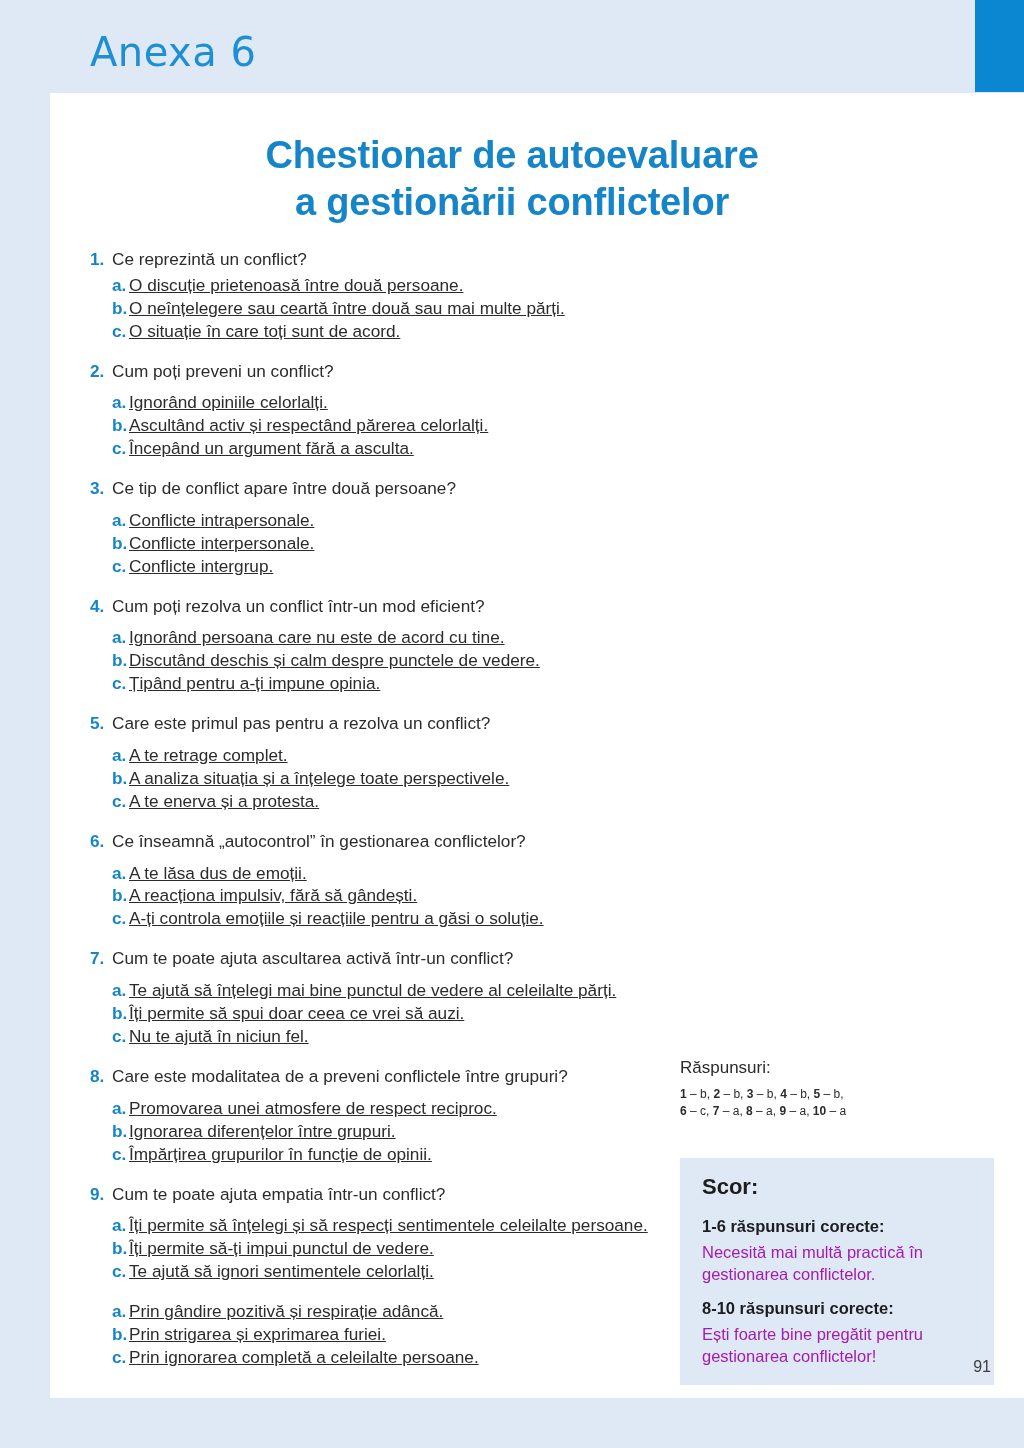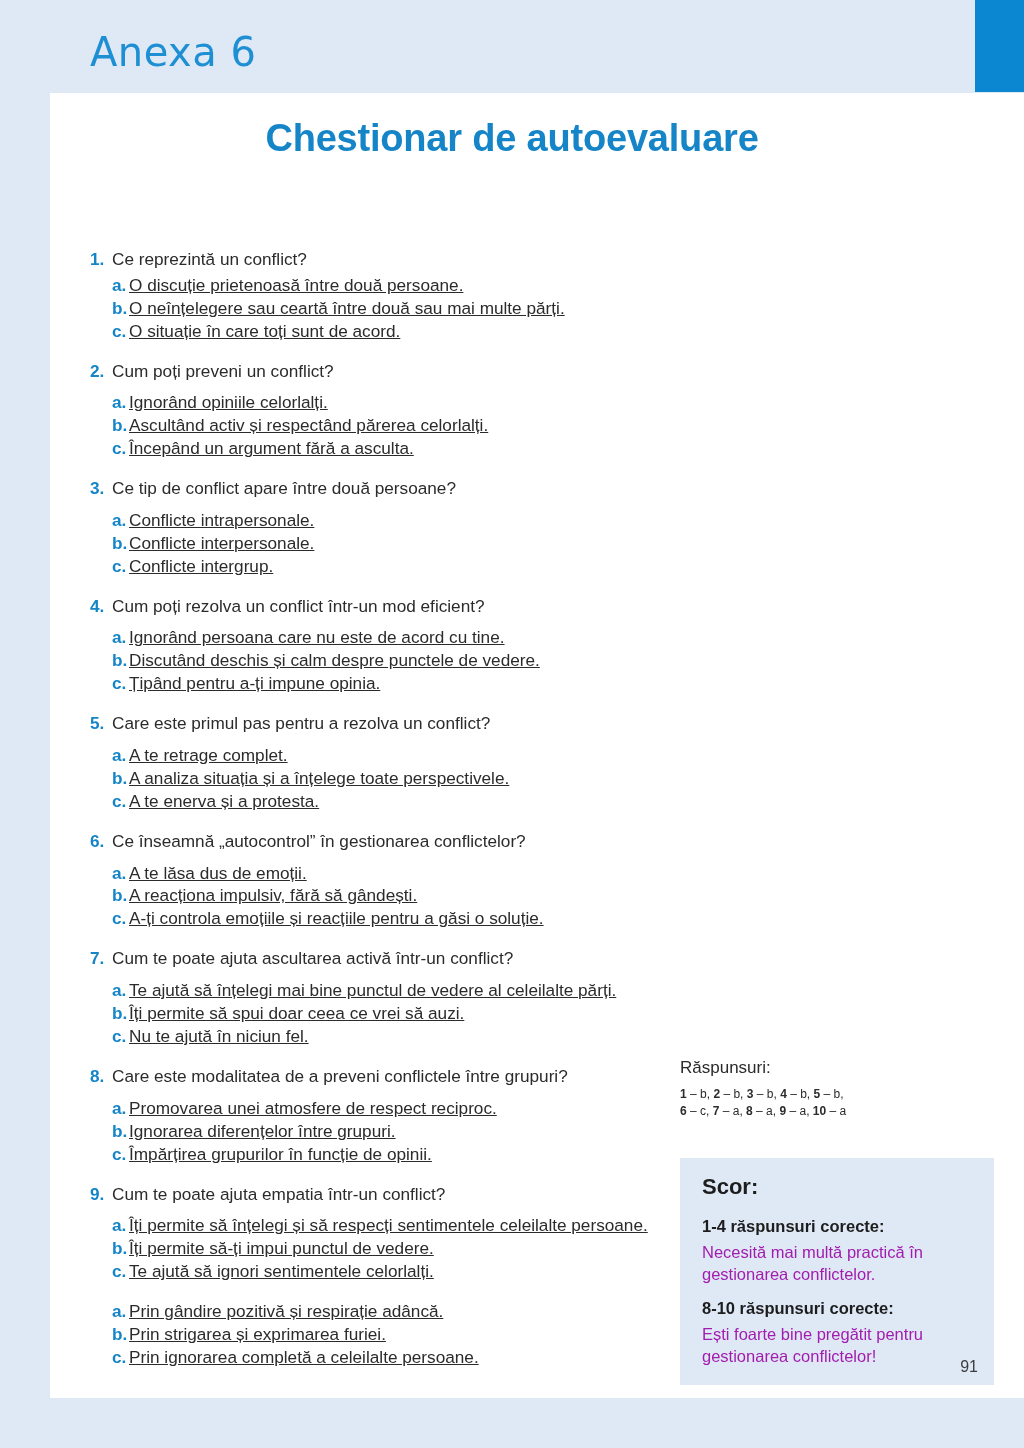--- a/index.html
+++ b/index.html
@@ -46,21 +46,21 @@
     left: 50px;
     top: 93px;
     width: 974px;
     height: 1305px;
     background: #ffffff;
   }
 
   
   #doc-title {
     margin: 0;
-    padding-top: 22px;
+    padding-top: 39px;
     text-align: center;
     color: #1585c8;
     font-weight: bold;
     font-size: 38px;
     line-height: 1.23;
     letter-spacing: -0.2px;
     width: 924px;
   }
   #doc-title .t-line { display: block; }
 
@@ -170,37 +170,38 @@
   }
   .score-desc {
     font-size: 16.5px;
     color: #a21caf;
     line-height: 1.35;
   }
 
   
   #page-number {
     position: absolute;
-    right: 46px;
+    right: 33px;
     bottom: 22px;
     font-size: 16px;
     color: #3d3d3d;
   }
 </style>
 </head>
 <body>
 
 <div id="accent-bar"></div>
 
 <div id="anexa-header">Anexa 6</div>
 
 <div id="page-card">
 
   <h1 id="doc-title">
     <span class="t-line">Chestionar de autoevaluare</span>
+    <span class="t-line">a gestionării conflictelor</span>
   </h1>
 
   <div id="body-area">
 
     <div id="questions-col">
         <div class="question-block">
           <div class="question-line">
             <span class="q-num">1.</span>
             <span class="q-text">Ce reprezintă un conflict?</span>
           </div>
@@ -402,21 +403,21 @@
       <div id="answers-block">
         <div id="answers-heading">Răspunsuri:</div>
         <div class="answers-line"><b>1</b> – b, <b>2</b> – b, <b>3</b> – b, <b>4</b> – b, <b>5</b> – b,</div>
         <div class="answers-line"><b>6</b> – c, <b>7</b> – a, <b>8</b> – a, <b>9</b> – a, <b>10</b> – a</div>
       </div>
 
       <div id="score-box">
         <div id="score-title">Scor:</div>
         <div id="score-entries">
             <div class="score-entry">
-              <div class="score-range">1-4 răspunsuri corecte:</div>
+              <div class="score-range">1-6 răspunsuri corecte:</div>
               <div class="score-desc">Necesită mai multă practică în gestionarea conflictelor.</div>
             </div>
             <div class="score-entry">
               <div class="score-range">8-10 răspunsuri corecte:</div>
               <div class="score-desc">Ești foarte bine pregătit pentru gestionarea conflictelor!</div>
             </div>
           </div>
       </div>
 
     </div>

